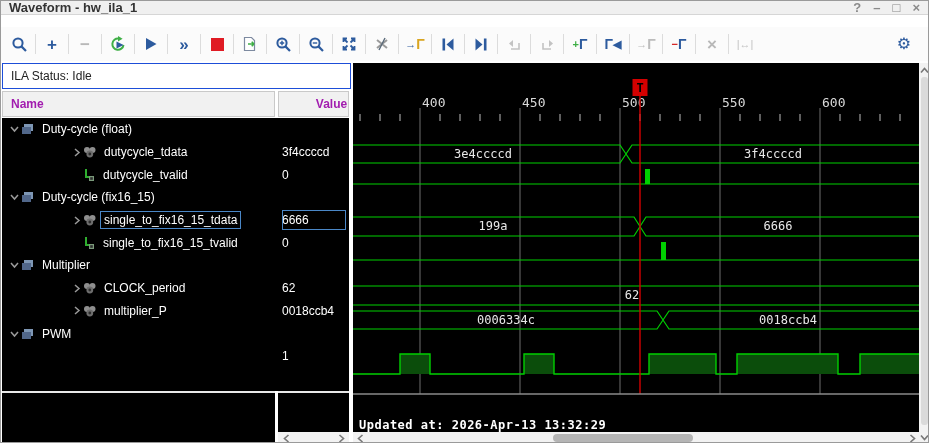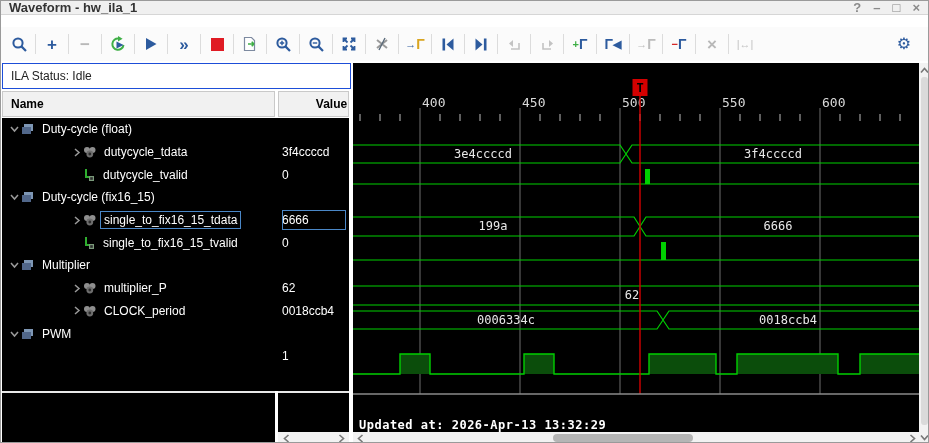--- a/index.html
+++ b/index.html
@@ -25,21 +25,21 @@
   .gamma { color:#2d5b9e; font-weight:bold; font-size:14px; line-height:1; }
   .gamma-gray { color:#bcbcbc; font-weight:bold; font-size:14px; line-height:1; }
   .stop-sq { width:13px; height:13px; background:#e01b24; }
   .gear { color:#2d5b9e; font-size:16px; line-height:1; }
 
   
   .status-bar { position:absolute; left:1px; top:62px; width:349px; height:26px; background:#fff;
                 border:1px solid #1d4ed8; display:flex; align-items:center; padding:0 8px;
                 font-size:12px; color:#222; }
   .hdr { position:absolute; top:90px; height:26px; background:#f1f1f1; border:1px solid #c9c9c9;
-         display:flex; align-items:center; font-size:12px; font-weight:bold; color:#000000; }
+         display:flex; align-items:center; font-size:12px; font-weight:bold; color:#a21caf; }
   .hdr-name { left:1px; width:273px; padding-left:8px; }
   .hdr-value { left:277px; width:71px; justify-content:center;padding-left:36px; }
   .tree-body { position:absolute; left:1px; top:117px; width:299px; height:273px; background:#000; overflow:hidden; }
   .value-body { position:absolute; left:277px; top:117px; width:71px; height:273px; background:#000; overflow:hidden; }
   .tree-row { height:22.7px; display:flex; align-items:center; color:#fff; font-size:12px; white-space:nowrap; }
   .indent0 { padding-left:6px; } .indent1 { padding-left:28px;margin-left:40px; }
   .slot { width:13px; display:flex; justify-content:center; flex:0 0 auto; }
   .ticon { margin-right:5px; flex:0 0 auto; display:flex; }
   .tlabel { padding:1px 3px; }
   .sel-box { outline:1px solid #4a87c7; outline-offset:0;text-align:right; }
@@ -335,37 +335,37 @@
           </svg>
         </span>
       <span class="ticon">
           <svg width="13" height="12">
             <circle cx="4" cy="4" r="3" fill="#8f8f8f"></circle>
             <circle cx="9.5" cy="4" r="3" fill="#8f8f8f"></circle>
             <circle cx="6.8" cy="8" r="3.4" fill="#6e6e6e"></circle>
             <circle cx="6.8" cy="8" r="1.4" fill="#2e2e2e"></circle>
           </svg>
         </span>
-      <span class="tlabel">multiplier_P</span>
+      <span class="tlabel">CLOCK_period</span>
     </div>
     <div class="tree-row indent1">
       <span class="slot">
           <svg width="8" height="9">
             <polyline points="2,1 6,4.5 2,8" fill="none" stroke="#9a9a9a" stroke-width="1.5"></polyline>
           </svg>
         </span>
       <span class="ticon">
           <svg width="13" height="12">
             <circle cx="4" cy="4" r="3" fill="#8f8f8f"></circle>
             <circle cx="9.5" cy="4" r="3" fill="#8f8f8f"></circle>
             <circle cx="6.8" cy="8" r="3.4" fill="#6e6e6e"></circle>
             <circle cx="6.8" cy="8" r="1.4" fill="#2e2e2e"></circle>
           </svg>
         </span>
-      <span class="tlabel">CLOCK_period</span>
+      <span class="tlabel">multiplier_P</span>
     </div>
     <div class="tree-row indent0">
       <span class="slot">
           <svg width="9" height="8">
             <polyline points="1,2 4.5,6 8,2" fill="none" stroke="#9a9a9a" stroke-width="1.5"></polyline>
           </svg>
         </span>
       <span class="ticon">
           <svg width="13" height="12">
             <rect x="3" y="1" width="9" height="7" fill="#7e97b5"></rect>

